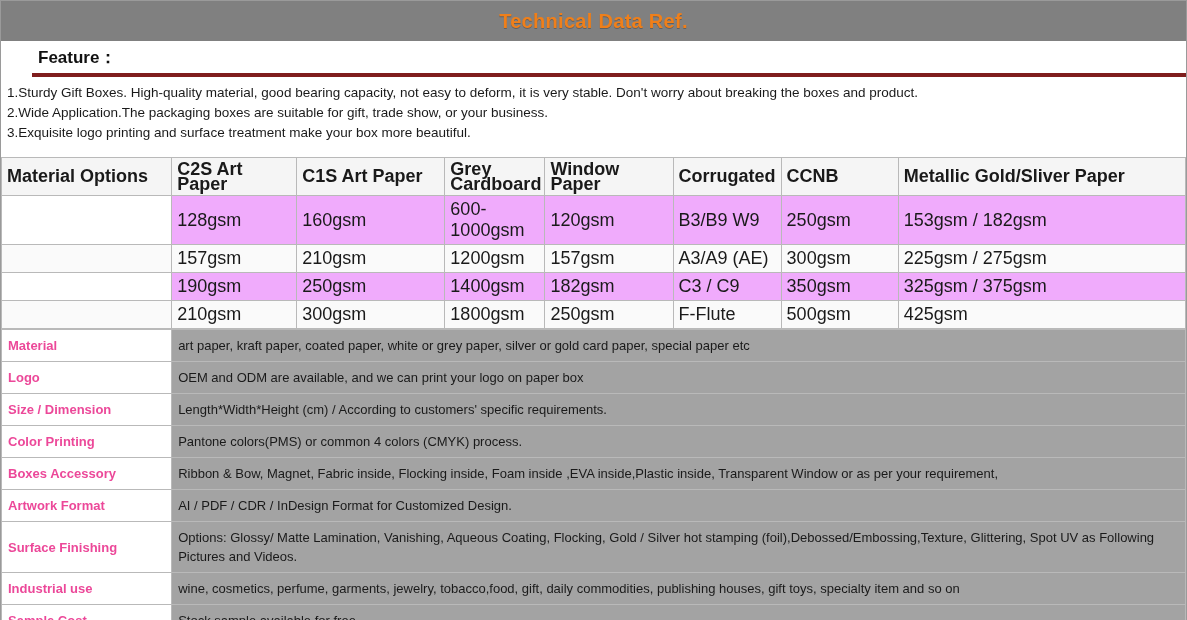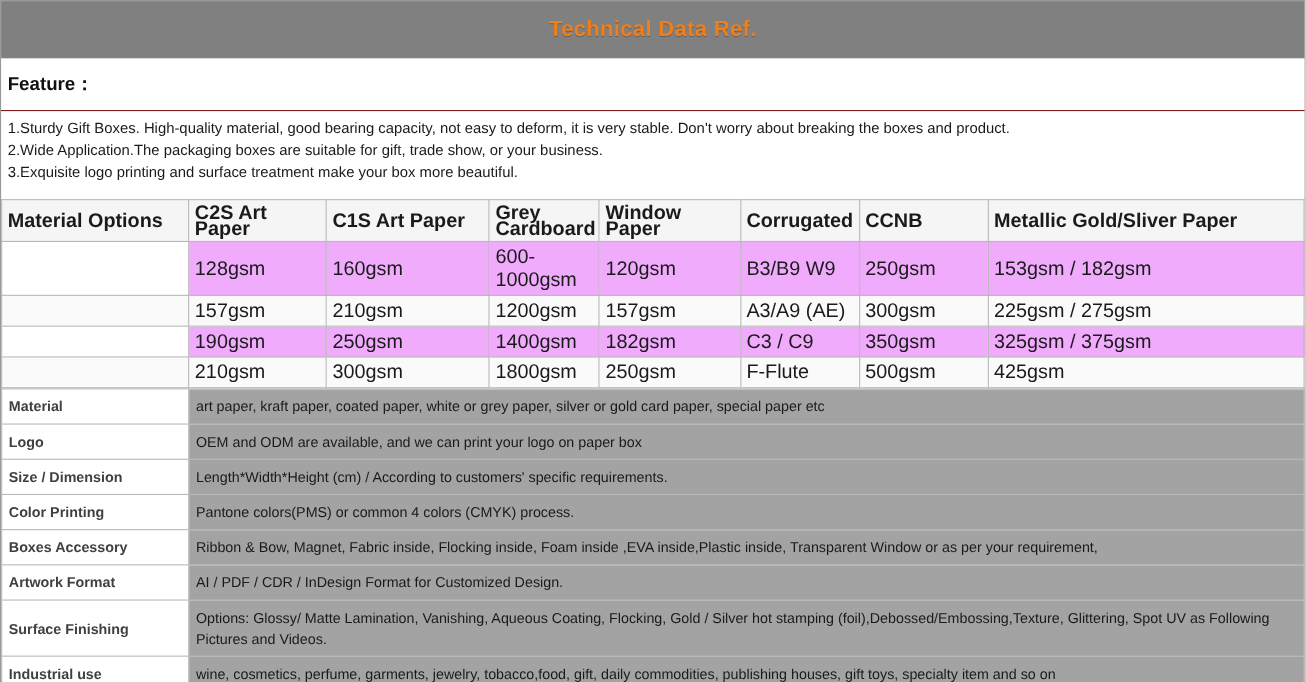--- a/index.html
+++ b/index.html
@@ -19,43 +19,44 @@
     width: 1187px;
     height: 620px;
     box-sizing: border-box;
     border: 1px solid #9a9a9a;
     display: flex;
     flex-direction: column;
     background: #ffffff;
   }
   
   .header-bar {
-    height: 52px;
+    height: 40px;
     background: #808080;
     display: flex;
     align-items: center;
     justify-content: center;
     flex: 0 0 auto;
   }
   .header-title {
     color: #ef7f1a;
     font-size: 20px;
     font-weight: bold;
     letter-spacing: 0.3px;
     text-shadow: 0 1px 0 rgba(0,0,0,0.25);
   }
   
   .feature-head {
     flex: 0 0 auto;
-    height: 48px;
+    height: 36px;
     display: flex;
     align-items: center;
     padding: 0 6px;
-    border-bottom: 1px solid #7f1d1d;
-    box-sizing: border-box;
+    border-bottom: 4px solid #7f1d1d;
+    box-sizing: border-box;
+    margin-left: 31px;
   }
   .feature-head-text {
     font-size: 17px;
     font-weight: bold;
     color: #111;
   }
   .feature-list {
     flex: 0 0 auto;
     padding: 6px 6px 6px 6px;
     box-sizing: border-box;
@@ -104,21 +105,21 @@
     border: 1px solid #b9b9b9;
     font-size: 13px;
     padding: 6px 6px;
     vertical-align: middle;
     box-sizing: border-box;
   }
   .spec-label {
     width: 168px;
     font-weight: bold;
     background: #ffffff;
-    color: #404040;
+    color: #ec4899;
   }
   .spec-value {
     background: #a3a3a3;
     color: #1a1a1a;
     line-height: 19px;
   }
 </style>
 </head>
 <body>
 

